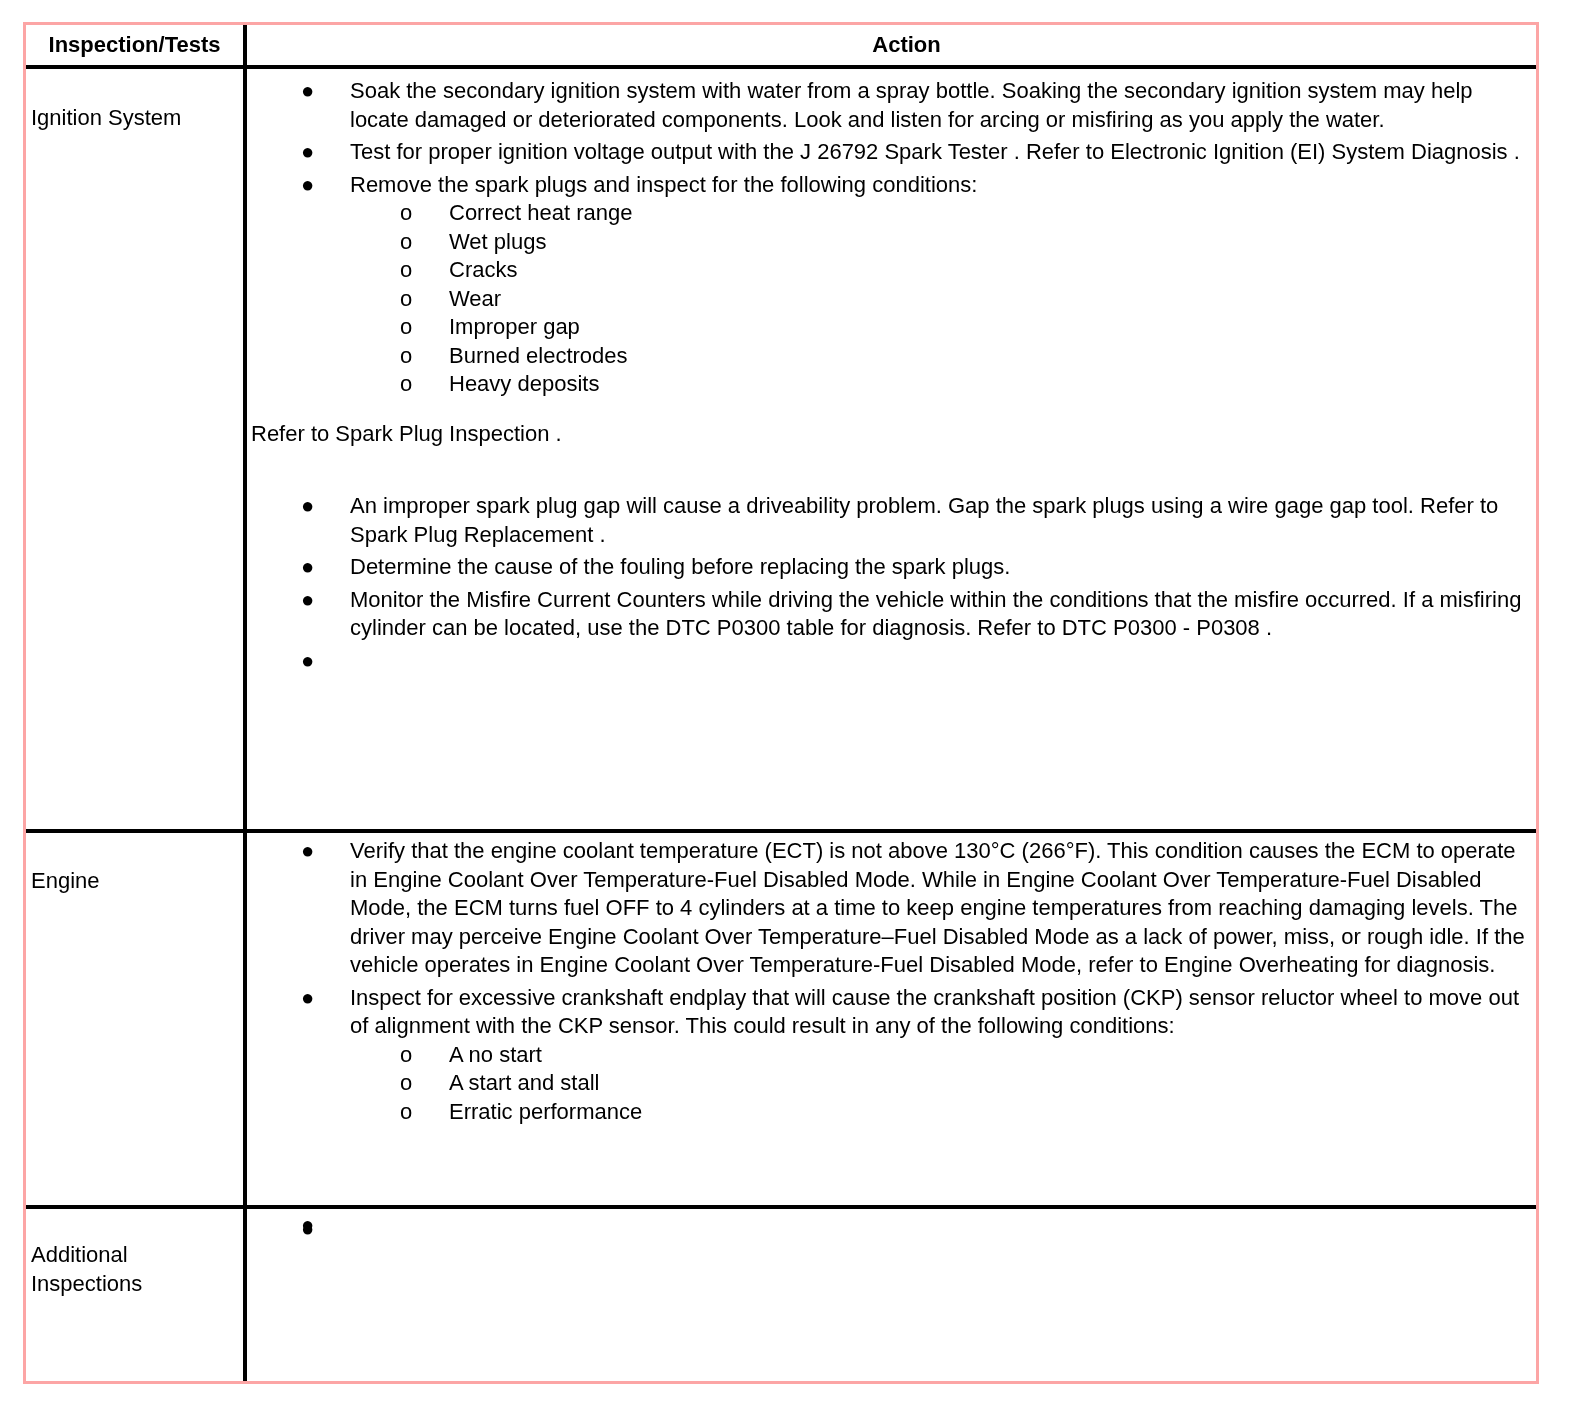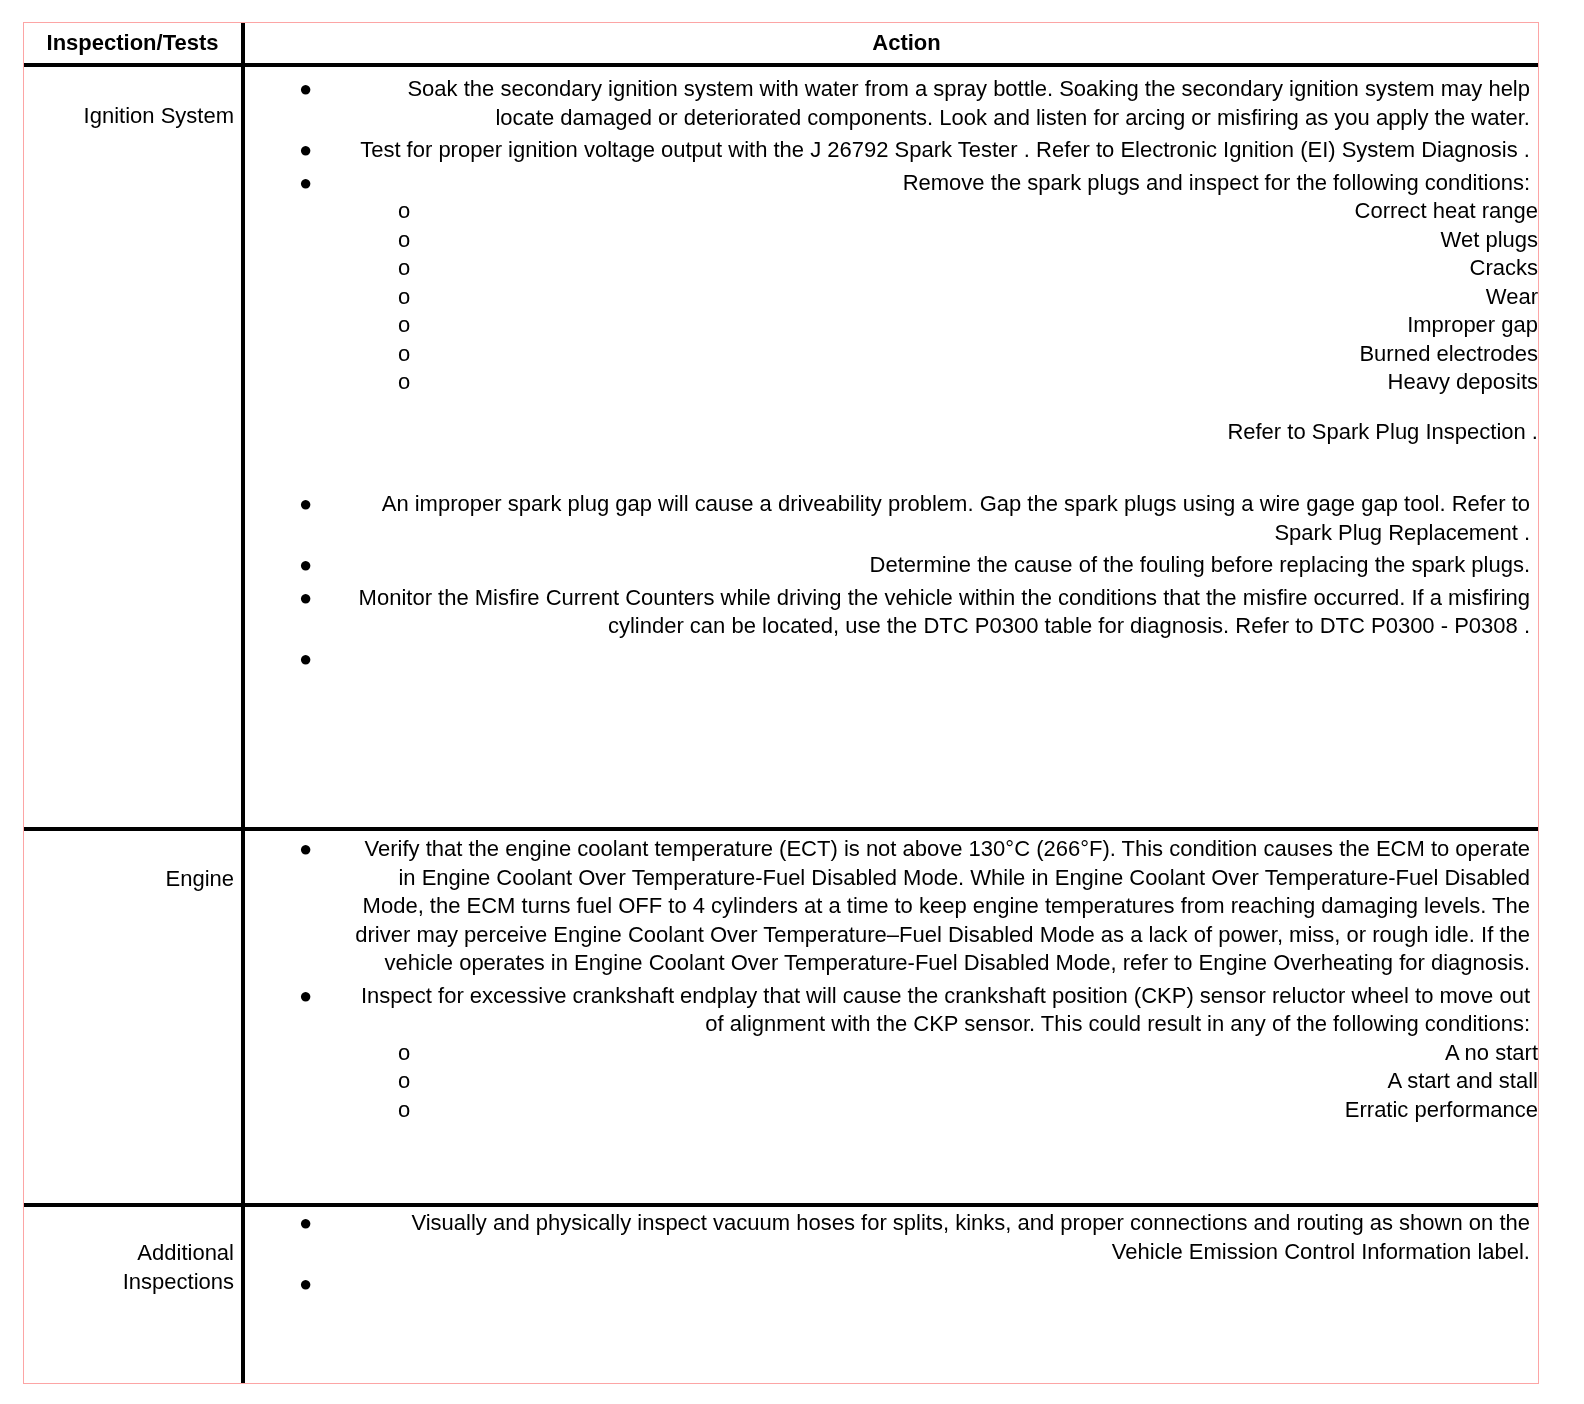--- a/index.html
+++ b/index.html
@@ -1,19 +1,19 @@
 <!DOCTYPE html>
 <html><head>
 <meta charset="utf-8">
 <style>
   html, body { margin: 0; padding: 0; background: #ffffff; }
   body { width: 1584px; height: 1404px; position: relative; overflow: hidden;
          font-family: "Liberation Sans", sans-serif; color: #000; }
   .tbl { position: absolute; left: 23px; top: 22px; width: 1516px; height: 1362px;
-         box-sizing: border-box; border: 1px solid #fca5a5; text-align: right; }
+         box-sizing: border-box; border: 3px solid #fca5a5; }
   .vline { position: absolute; left: 217px; top: 0; bottom: 0; width: 4px; background: #000; }
   .hline { position: absolute; left: 0; right: 0; height: 4px; background: #000; }
   .hdr { position: absolute; top: 0; height: 40px; display: flex; align-items: center;
          font-weight: bold; font-size: 22px; }
   .hdr.c1 { left: 0; width: 217px; justify-content: center; }
   .hdr.c2 { left: 221px; right: 0; justify-content: center; padding-left: 30px; }
   .label { position: absolute; left: 5px; width: 205px; font-size: 22px; line-height: 28.5px; margin-top: 34px; }
   .cell { position: absolute; left: 221px; right: 0; font-size: 22px; line-height: 28.5px; }
   .bullet { position: relative; padding-left: 103px; margin-bottom: 4px; padding-right: 8px; }
   .bullet .dot { position: absolute; left: 54px; top: 0; }
@@ -57,16 +57,16 @@
   <div class="cell" style="top:812px">
     <div class="bullet"><span class="dot">●</span><span>Verify that the engine coolant temperature (ECT) is not above 130°C (266°F). This condition causes the ECM to operate in Engine Coolant Over Temperature-Fuel Disabled Mode. While in Engine Coolant Over Temperature-Fuel Disabled Mode, the ECM turns fuel OFF to 4 cylinders at a time to keep engine temperatures from reaching damaging levels. The driver may perceive Engine Coolant Over Temperature–Fuel Disabled Mode as a lack of power, miss, or rough idle. If the vehicle operates in Engine Coolant Over Temperature-Fuel Disabled Mode, refer to Engine Overheating for diagnosis.</span></div>
     <div class="bullet" style="margin-bottom:0"><span class="dot">●</span><span>Inspect for excessive crankshaft endplay that will cause the crankshaft position (CKP) sensor reluctor wheel to move out of alignment with the CKP sensor. This could result in any of the following conditions:</span></div>
     <div class="sub"><span class="ring">o</span><span>A no start</span></div>
     <div class="sub"><span class="ring">o</span><span>A start and stall</span></div>
     <div class="sub"><span class="ring">o</span><span>Erratic performance</span></div>
   </div>
 
   <div class="label" style="top:1182px">Additional Inspections</div>
   <div class="cell" style="top:1186px">
-    <div class="bullet"><span class="dot">●</span><span>Visually and physically inspect vacuum hoses for splits, kinks, and proper connections and routing as shown on the Vehicle Emission Control Information label.</span></div>
+    <div class="bullet"><span class="dot">●</span></div>
     <div class="bullet"><span class="dot">●</span></div>
   </div>
 </div>
 
 </body></html>

